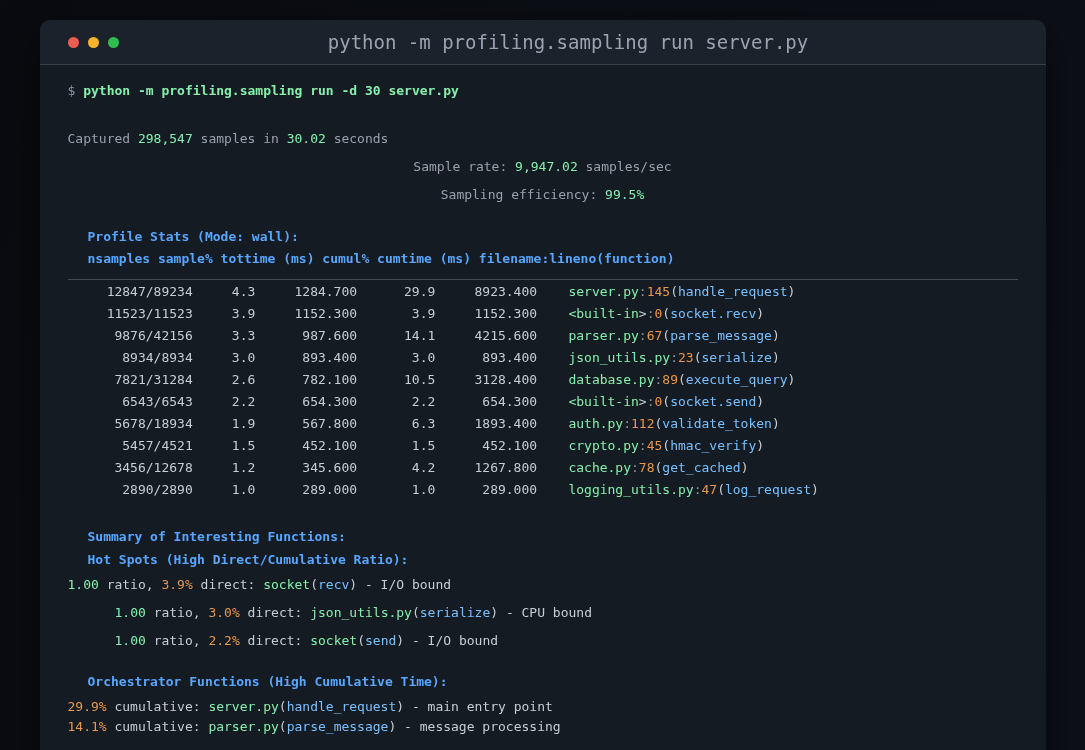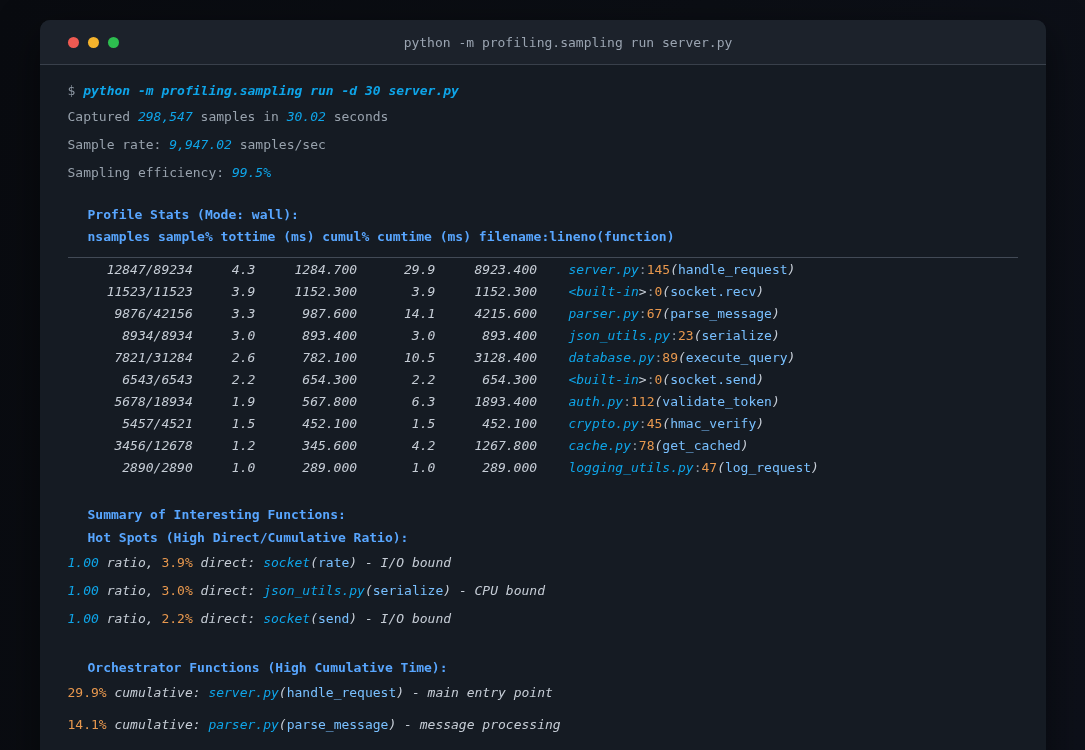--- a/index.html
+++ b/index.html
@@ -26,52 +26,52 @@
     padding: 0 28px;
   }
   .lights { display: flex; gap: 9px; align-items: center; }
   .light { width: 11px; height: 11px; border-radius: 50%; display: inline-block; cursor: default; }
   .light.red    { background: #ef5a52; }
   .light.yellow { background: #f6b42c; }
   .light.green  { background: #2dbe4f; }
   .title {
     flex: 1;
     text-align: center;
-    font-size: 13px;
+    font-size: 19px;
     color: #9aa4b1;
     white-space: pre;
   }
   .term {
     padding: 16px 28px 40px;
     font-size: 13px;
     line-height: 20px;
     color: #c6cdd6;
   }
   .line { white-space: pre; }
   .c-label  { color: #98a2ad; }
   .c-dim    { color: #8b95a1; }
-  .c-fg     { color: #c6cdd6; font-style: italic; }
-  .c-green  { color: #0ea5e9; font-style: italic; }
+  .c-fg     { color: #c6cdd6; }
+  .c-green  { color: #86efac; }
   .c-orange { color: #e8984e; }
   .c-fn     { color: #79c0ff; }
   .hdr      { color: #58a6ff; font-weight: bold; padding-left: 20px; }
   .cmd .c-green { font-weight: bold; }
-  .stats { margin-top: 6px; }
-  .stats .line + .line { margin-top: 8px; }
+  .stats { margin-top: 28px; }
+  .stats .line + .line { margin-top: 8px; text-align: center; }
   .profile-heading { margin-top: 22px; }
   .cols { margin-top: 2px; }
   hr.rule { border: 0; border-top: 1px solid #424a56; margin: 10px 0 1px 0; }
   .rows .row { line-height: 22px; white-space: pre; }
   .sum-heading { margin-top: 26px; }
   .hot-heading { margin-top: 3px; }
   .hotspots { margin-top: 5px; }
-  .hotspots .line + .line { margin-top: 8px; }
-  .orch-heading { margin-top: 29px; }
+  .hotspots .line + .line { margin-top: 8px; margin-left: 47px; }
+  .orch-heading { margin-top: 21px; }
   .orch { margin-top: 5px; }
-  .orch .line + .line { margin-top: 12px; }
+  .orch .line + .line { margin-top: 0; }
 </style>
 </head>
 <body>
 
 <div class="window">
   <div class="titlebar">
     <div class="lights">
       <span class="light red"></span>
       <span class="light yellow"></span>
       <span class="light green"></span>
@@ -101,21 +101,21 @@
         <div class="row"><span class="c-fg">      5678/18934     1.9      567.800       6.3     1893.400    </span><span class="c-green">auth.py</span><span class="c-dim">:</span><span class="c-orange">112</span><span class="c-fg">(</span><span class="c-fn">validate_token</span><span class="c-fg">)</span></div>
         <div class="row"><span class="c-fg">       5457/4521     1.5      452.100       1.5      452.100    </span><span class="c-green">crypto.py</span><span class="c-dim">:</span><span class="c-orange">45</span><span class="c-fg">(</span><span class="c-fn">hmac_verify</span><span class="c-fg">)</span></div>
         <div class="row"><span class="c-fg">      3456/12678     1.2      345.600       4.2     1267.800    </span><span class="c-green">cache.py</span><span class="c-dim">:</span><span class="c-orange">78</span><span class="c-fg">(</span><span class="c-fn">get_cached</span><span class="c-fg">)</span></div>
         <div class="row"><span class="c-fg">       2890/2890     1.0      289.000       1.0      289.000    </span><span class="c-green">logging_utils.py</span><span class="c-dim">:</span><span class="c-orange">47</span><span class="c-fg">(</span><span class="c-fn">log_request</span><span class="c-fg">)</span></div>
       </div>
 
     <div class="line hdr sum-heading">Summary of Interesting Functions:</div>
 
     <div class="line hdr hot-heading">Hot Spots (High Direct/Cumulative Ratio):</div>
     <div class="hotspots">
-        <div class="line"><span class="c-green">1.00</span><span class="c-fg"> ratio, </span><span class="c-orange">3.9%</span><span class="c-fg"> direct: </span><span class="c-green">socket</span><span class="c-fg">(</span><span class="c-fn">rate</span><span class="c-fg">)</span><span class="c-fg"> - I/O bound</span></div>
+        <div class="line"><span class="c-green">1.00</span><span class="c-fg"> ratio, </span><span class="c-orange">3.9%</span><span class="c-fg"> direct: </span><span class="c-green">socket</span><span class="c-fg">(</span><span class="c-fn">recv</span><span class="c-fg">)</span><span class="c-fg"> - I/O bound</span></div>
         <div class="line"><span class="c-green">1.00</span><span class="c-fg"> ratio, </span><span class="c-orange">3.0%</span><span class="c-fg"> direct: </span><span class="c-green">json_utils.py</span><span class="c-fg">(</span><span class="c-fn">serialize</span><span class="c-fg">)</span><span class="c-fg"> - CPU bound</span></div>
         <div class="line"><span class="c-green">1.00</span><span class="c-fg"> ratio, </span><span class="c-orange">2.2%</span><span class="c-fg"> direct: </span><span class="c-green">socket</span><span class="c-fg">(</span><span class="c-fn">send</span><span class="c-fg">)</span><span class="c-fg"> - I/O bound</span></div>
       </div>
 
     <div class="line hdr orch-heading">Orchestrator Functions (High Cumulative Time):</div>
     <div class="orch">
         <div class="line"><span class="c-orange">29.9%</span><span class="c-fg"> cumulative: </span><span class="c-green">server.py</span><span class="c-fg">(</span><span class="c-fn">handle_request</span><span class="c-fg">)</span><span class="c-fg"> - main entry point</span></div>
         <div class="line"><span class="c-orange">14.1%</span><span class="c-fg"> cumulative: </span><span class="c-green">parser.py</span><span class="c-fg">(</span><span class="c-fn">parse_message</span><span class="c-fg">)</span><span class="c-fg"> - message processing</span></div>
       </div>
   </div>

